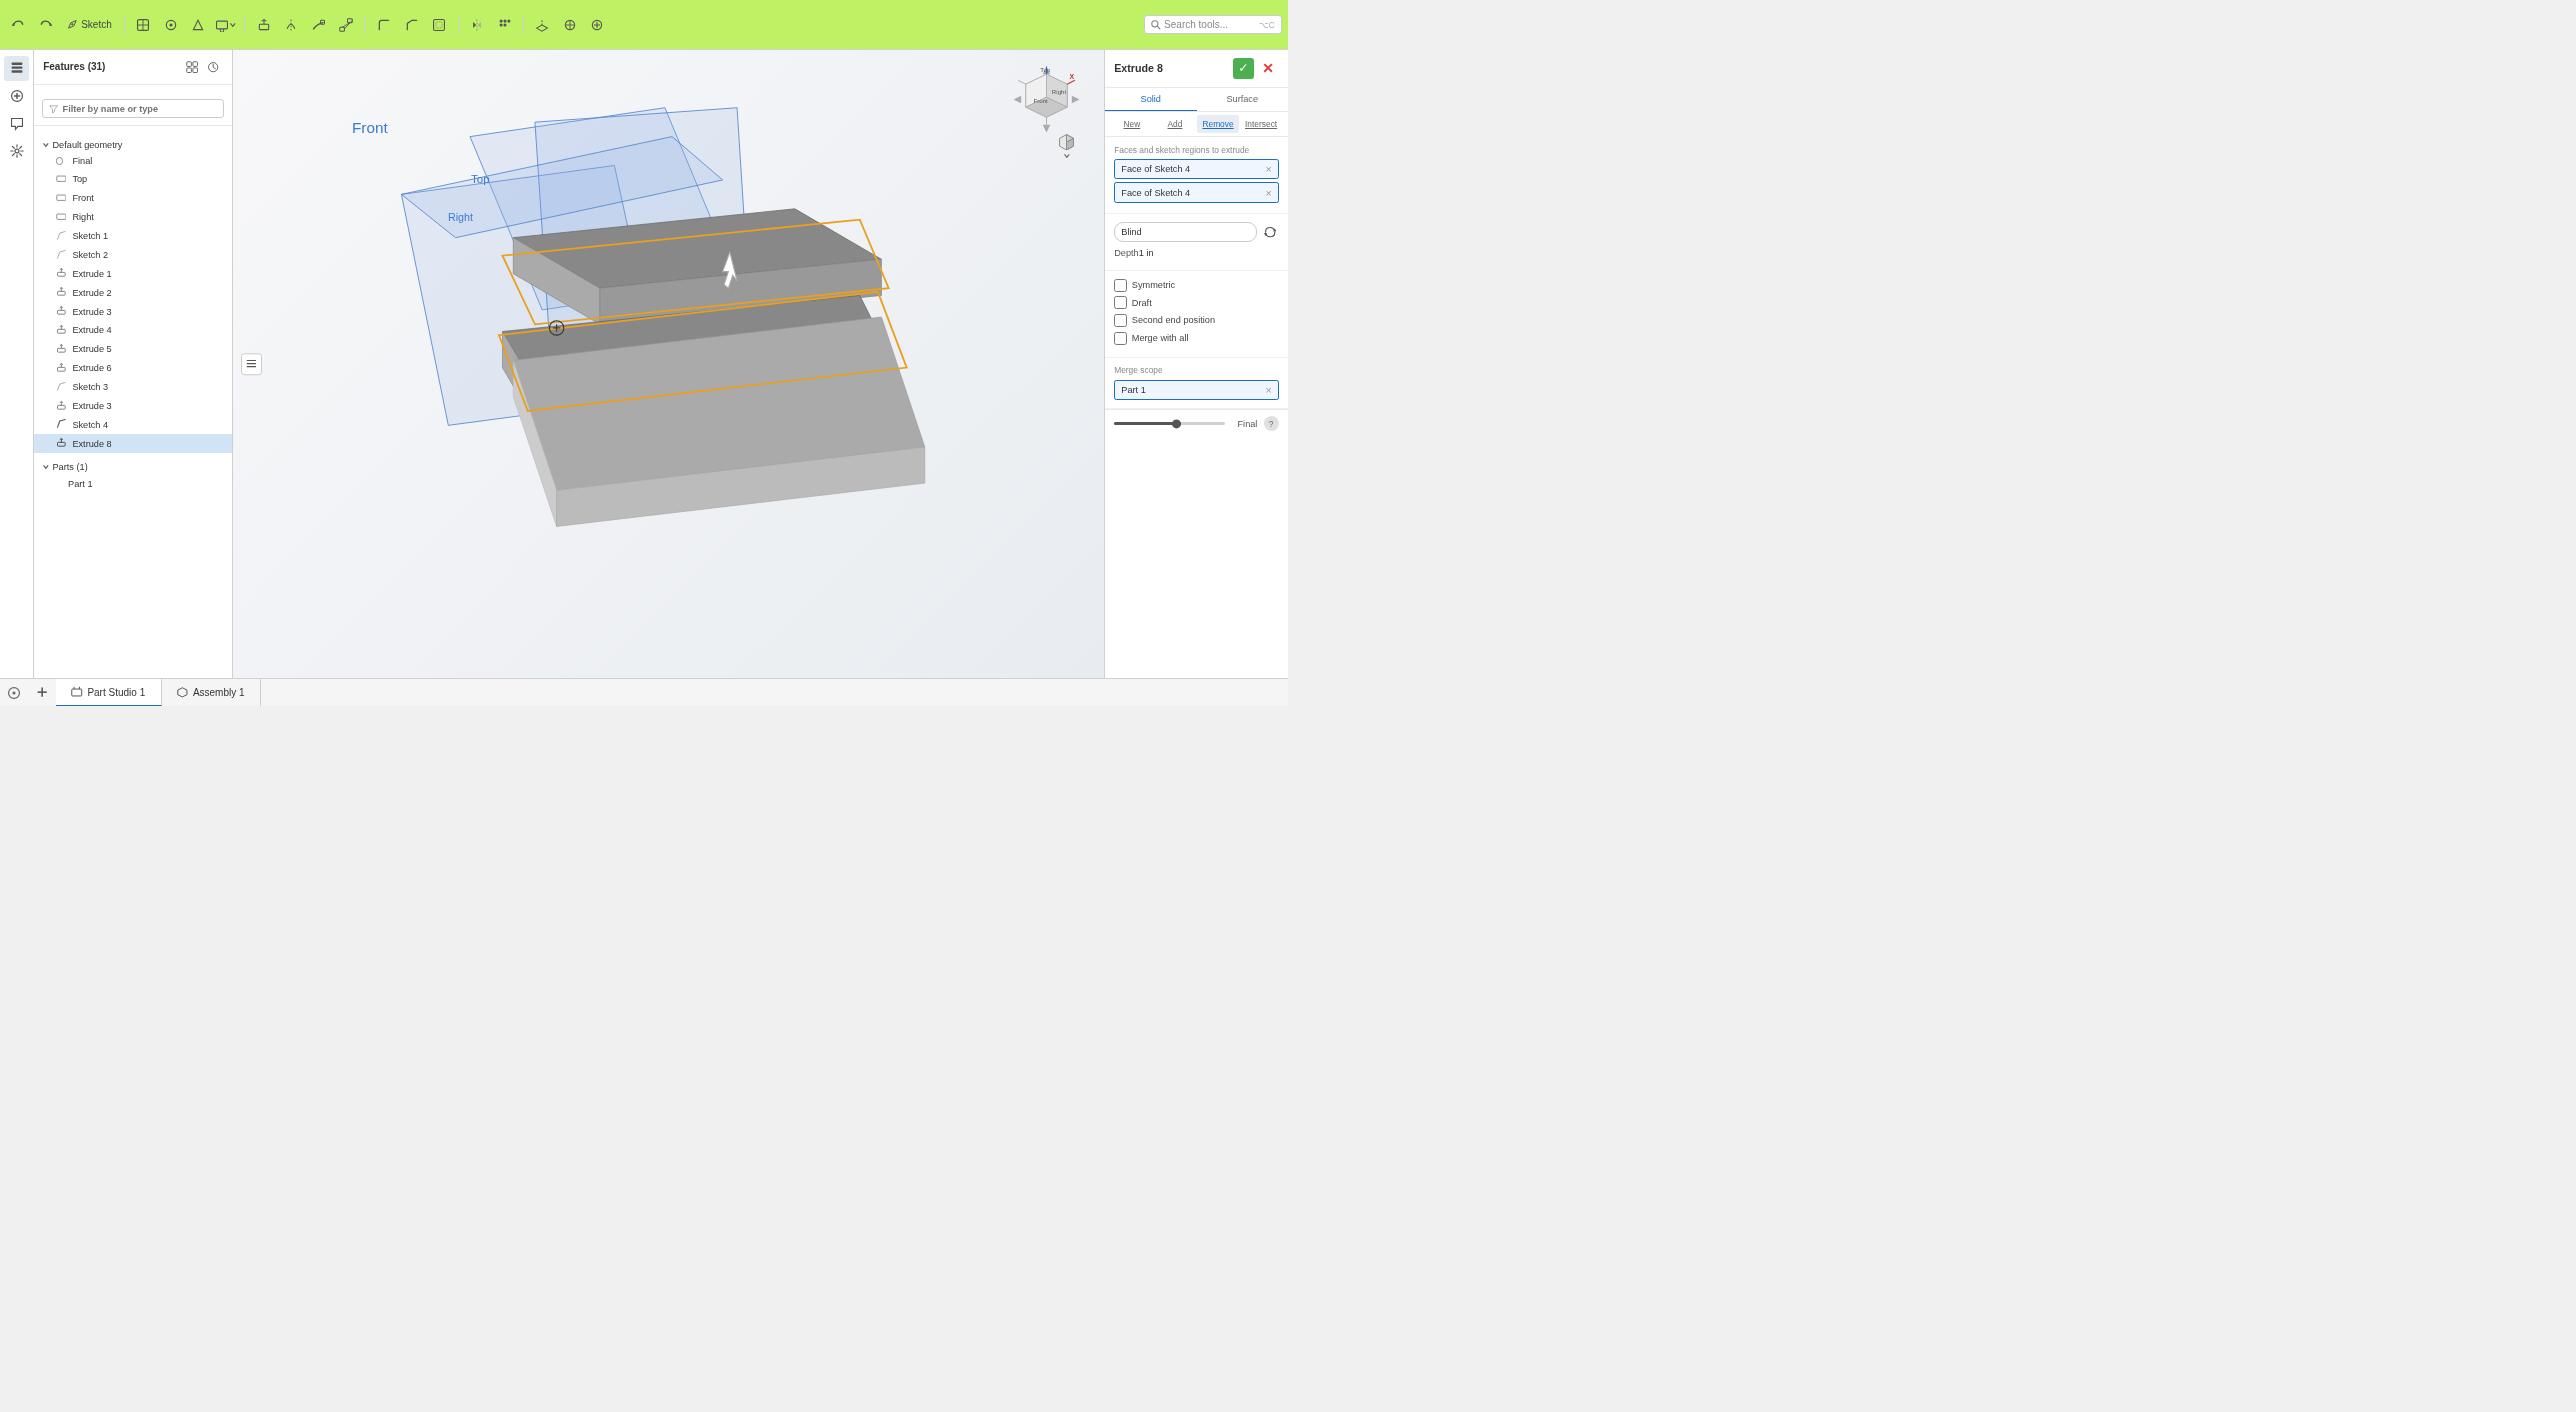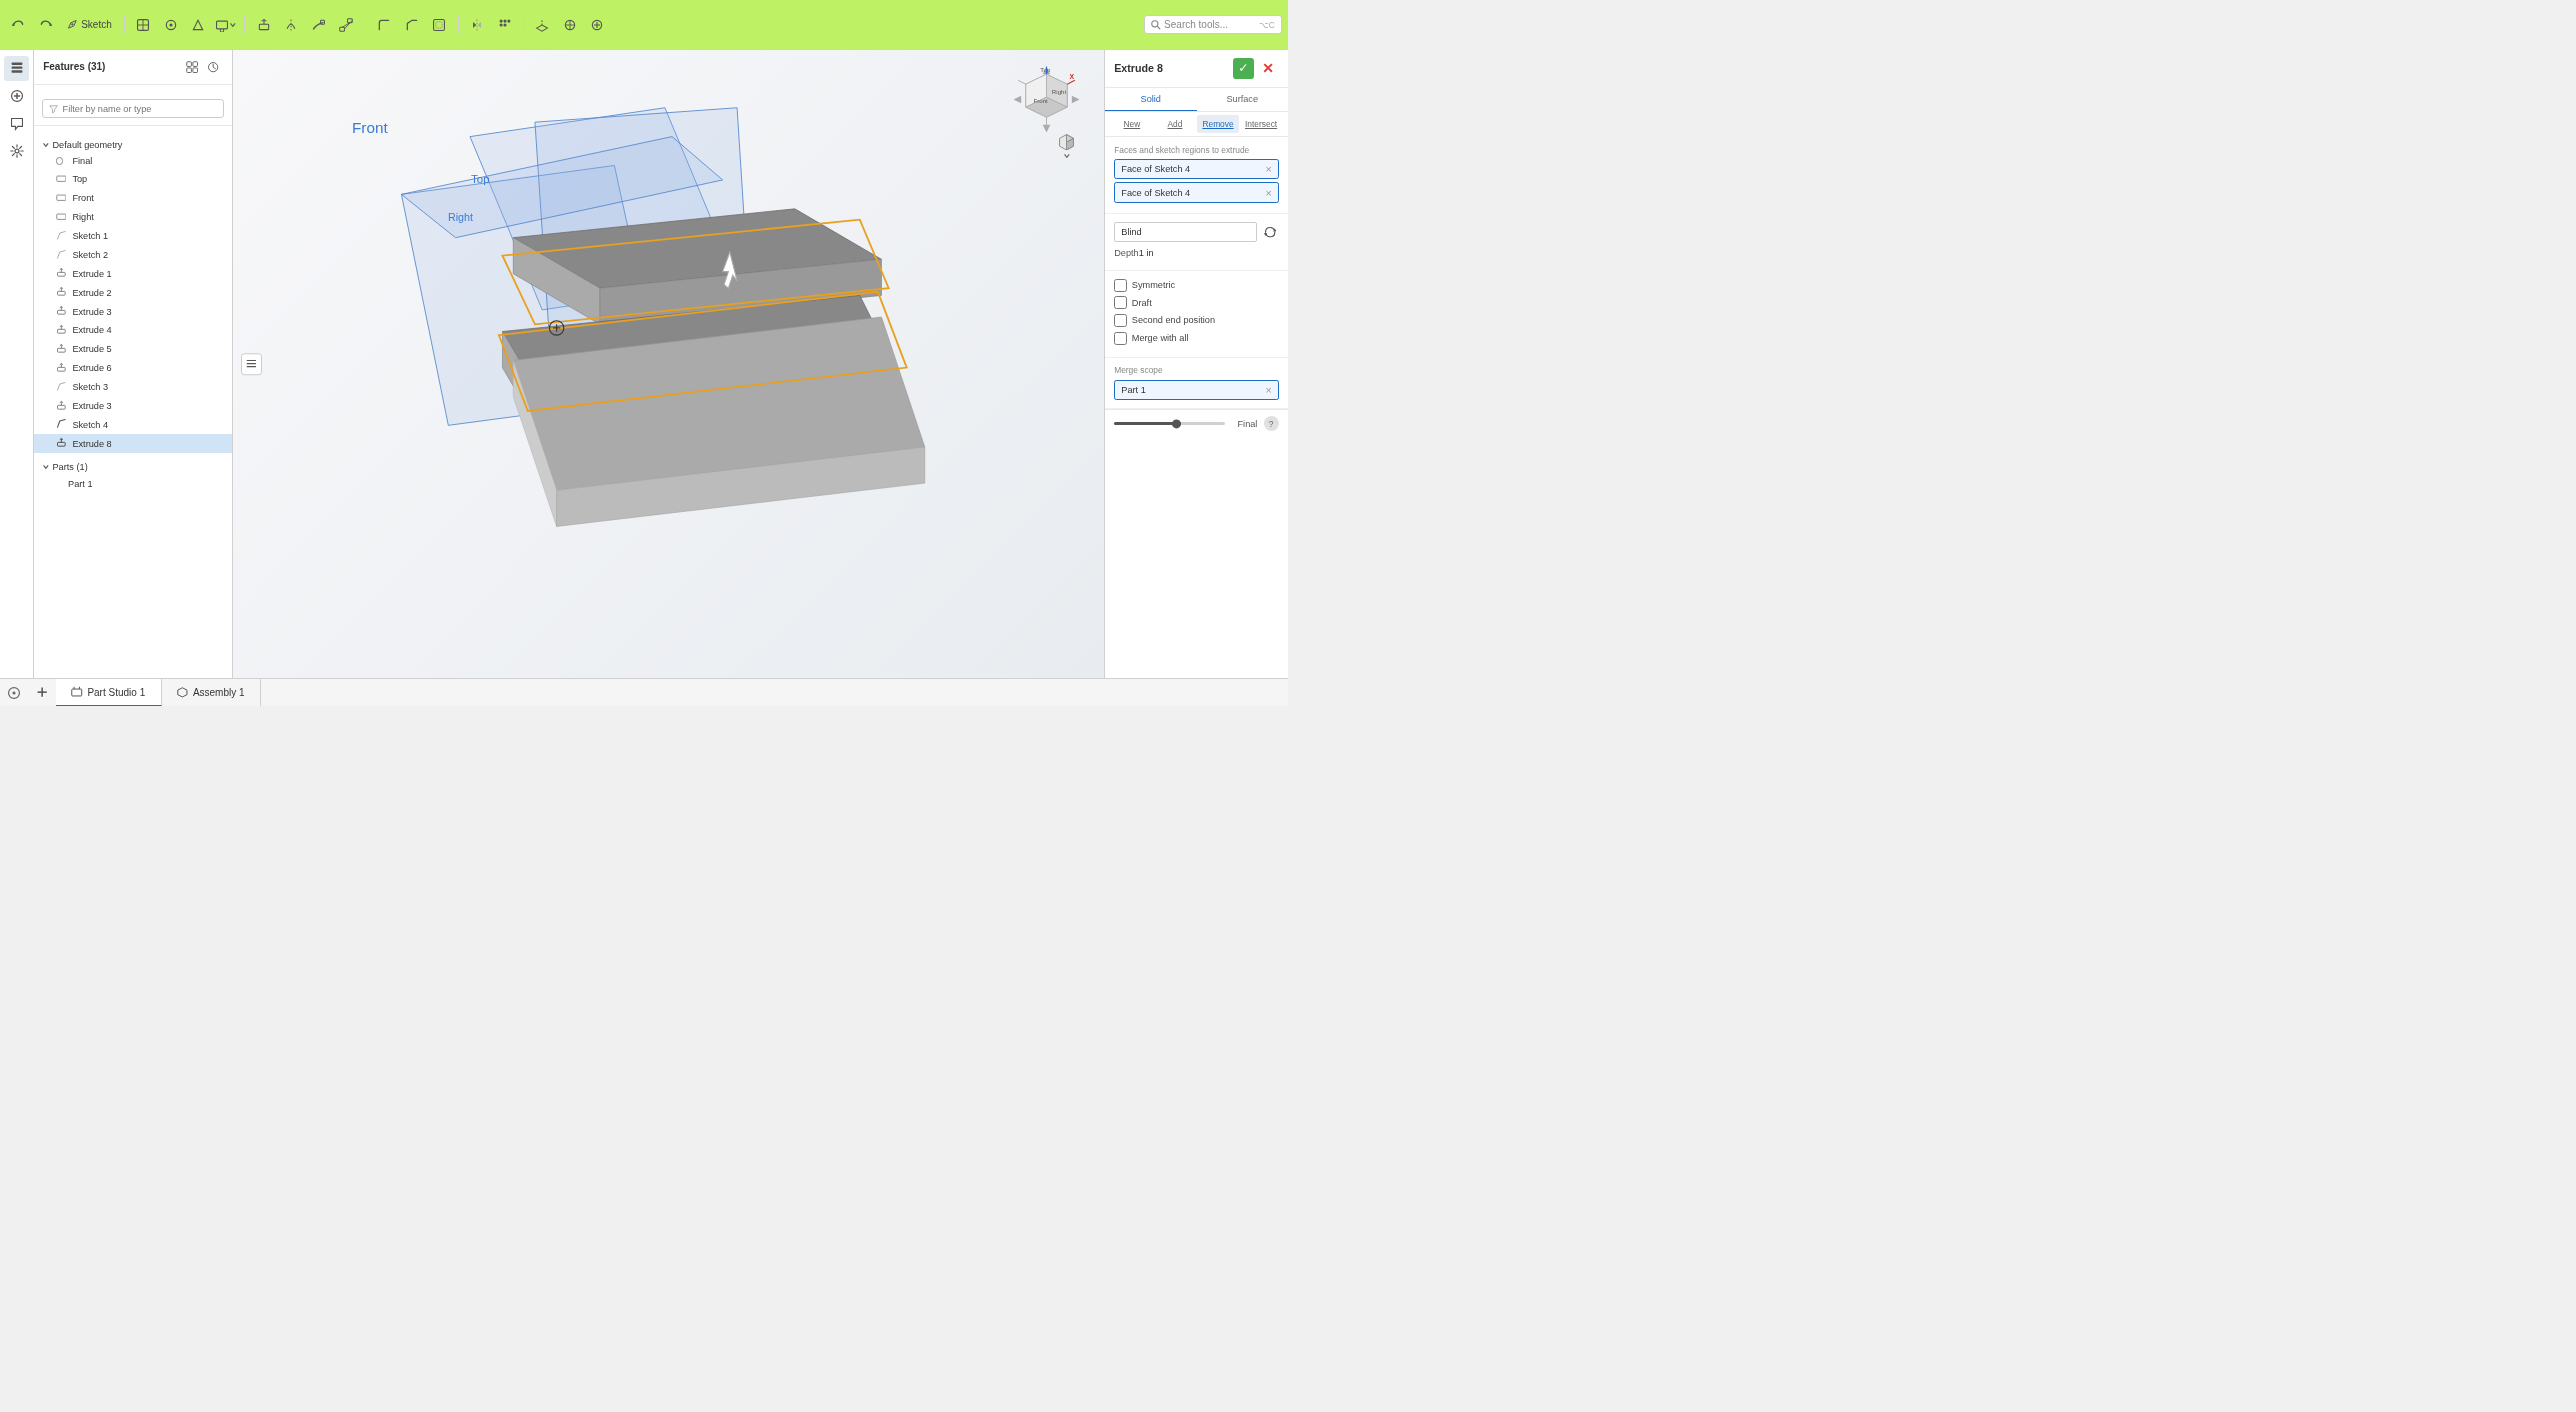--- a/index.html
+++ b/index.html
@@ -100,20 +100,21 @@
     }
     .filter-input {
       width: 100%; padding: 3.8px 6.1px;
       border: 0.8px solid #ccc; border-radius: 3.1px;
       font-size: 9.2px; color: #888;
       display: flex; align-items: center; gap: 4.6px;
     }
     .filter-input input {
       border: none; outline: none; width: 100%; font-size: 9.2px; color: #888;
       background: transparent;
+      font-weight: bold;
     }
 
     .feature-tree {
       flex: 1; overflow-y: auto; padding: 3.1px 0;
     }
     .tree-section-header {
       display: flex; align-items: center; gap: 3.1px;
       padding: 3.1px 7.7px; font-size: 9.2px; color: #333; font-weight: 500;
       cursor: pointer;
     }
@@ -257,21 +258,21 @@
     .sketch-region-box .remove-x {
       margin-left: auto; color: #999; cursor: pointer; font-size: 10.7px;
     }
 
     .depth-row {
       display: flex; align-items: center; gap: 4.6px;
       margin-bottom: 6.1px;
     }
     .depth-select {
       flex: 1; padding: 3.8px 6.1px;
-      border: 0.8px solid #ccc; border-radius: 2px;
+      border: 0.8px solid #ccc; border-radius: 9px;
       font-size: 9.2px; background: #fff; color: #333;
       appearance: none;
     }
     .depth-arrow-btn {
       width: 17px; height: 17px; display: flex; align-items: center; justify-content: center;
       cursor: pointer; color: #555;
     }
 
     .panel-field-row {
       display: flex; align-items: center; 

